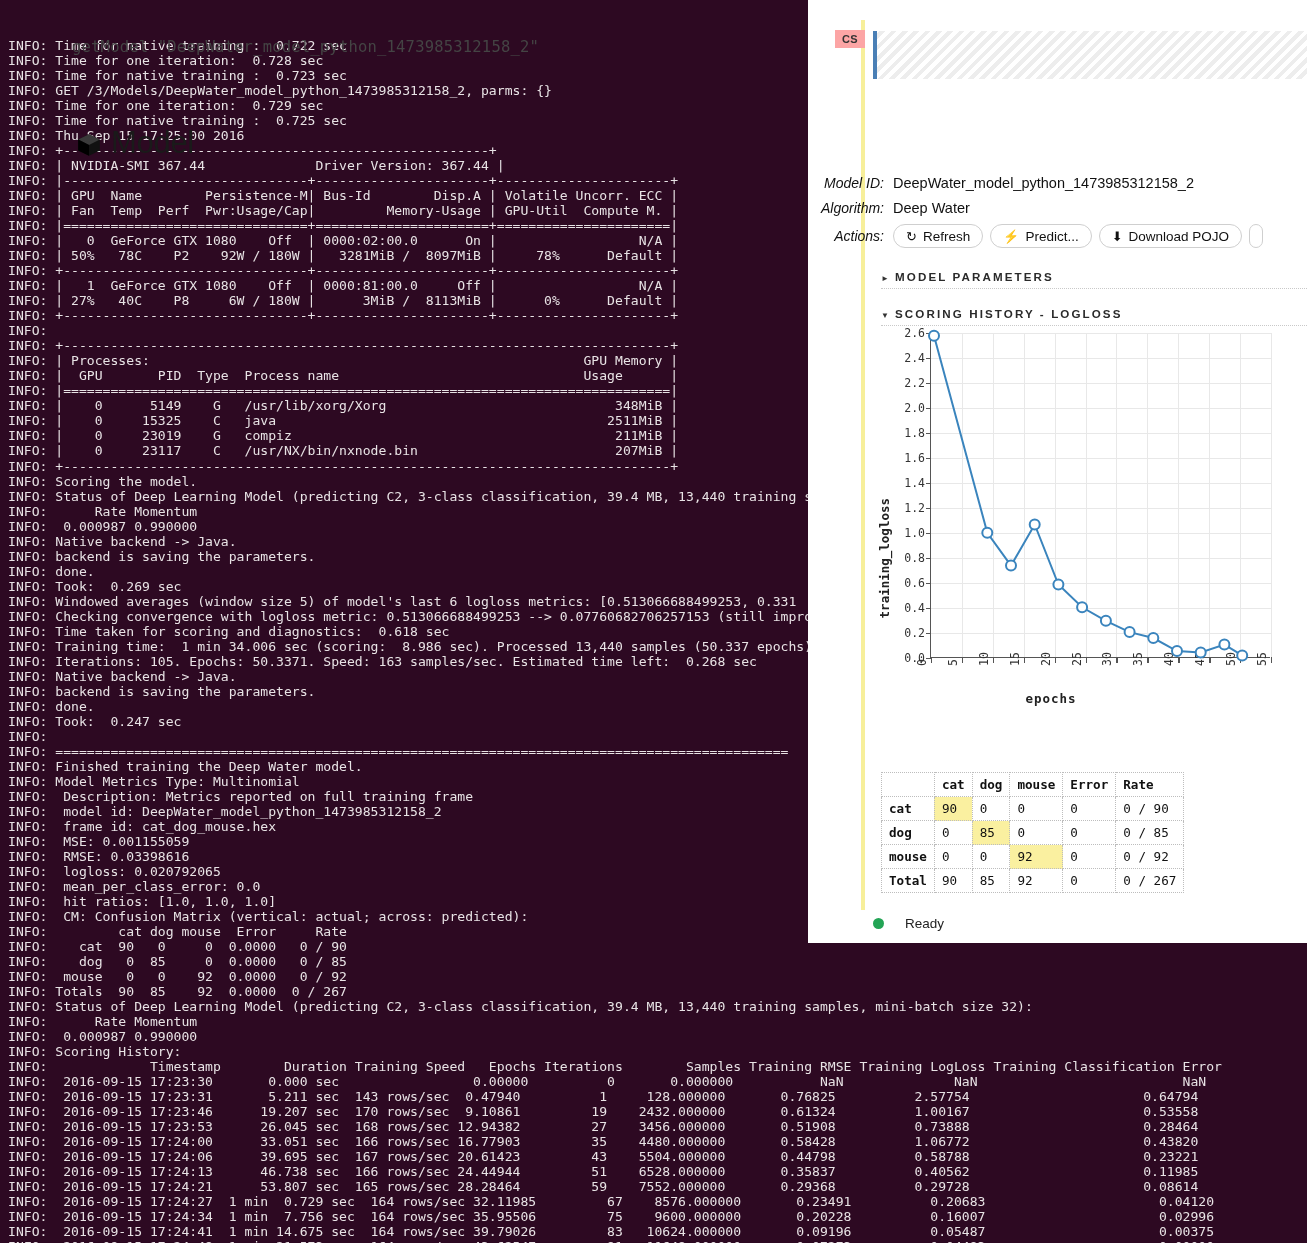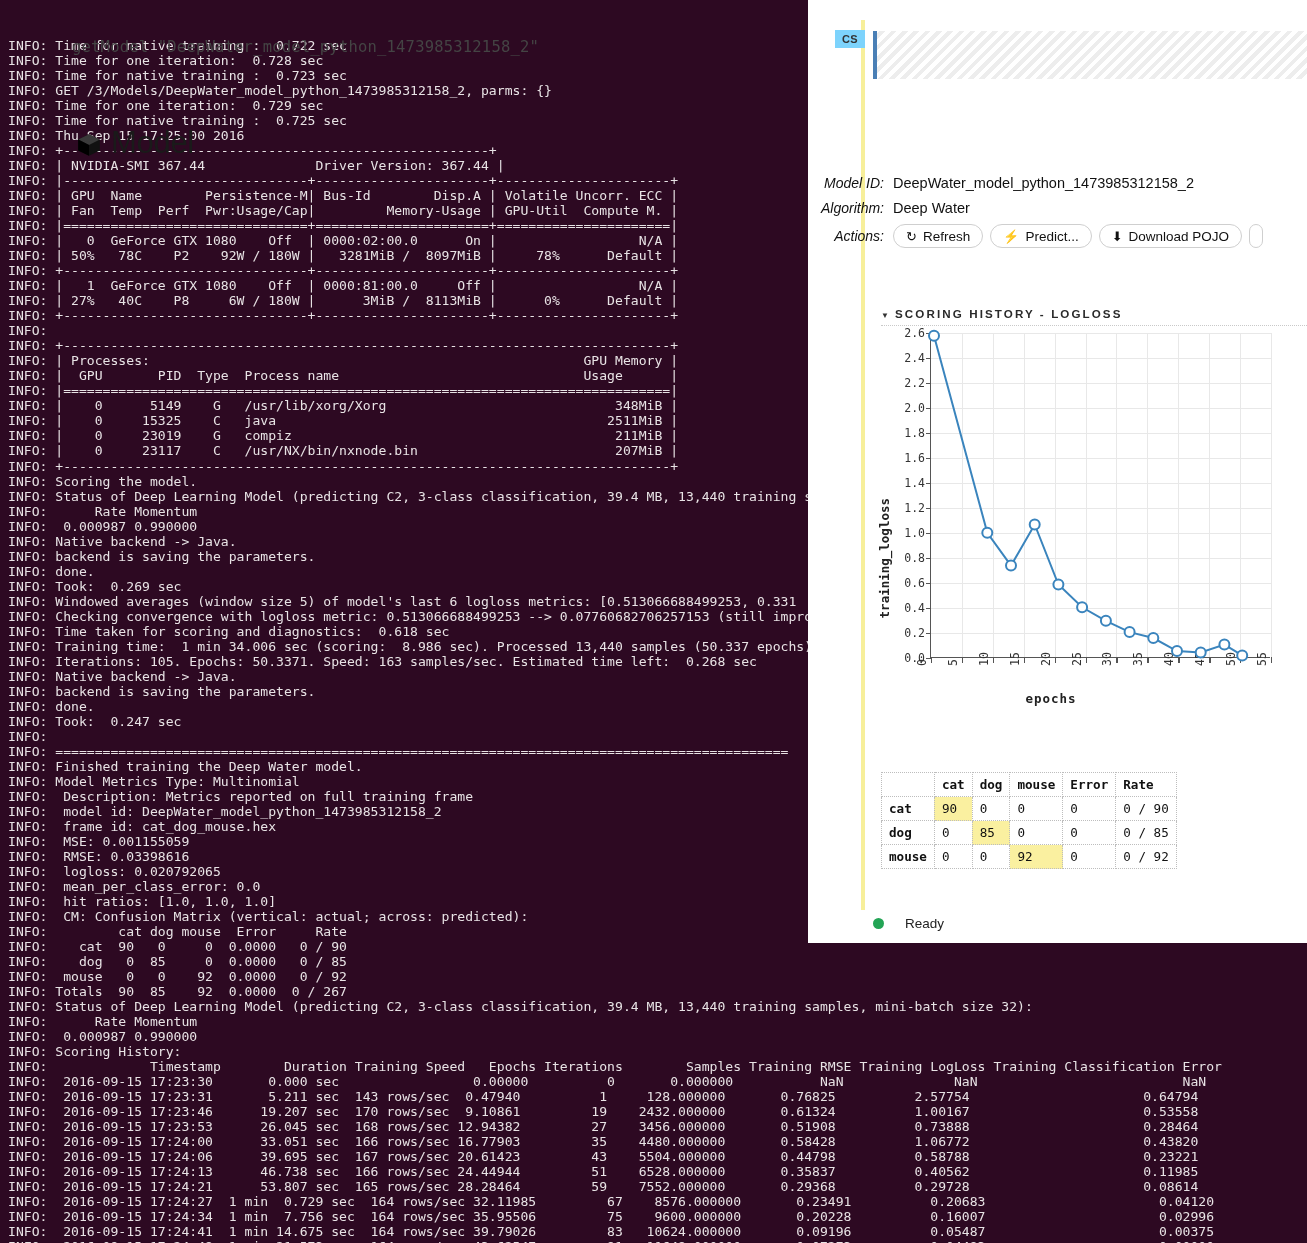--- a/index.html
+++ b/index.html
@@ -30,21 +30,21 @@
   
   #flow {
     position: absolute; left: 808px; top: 0;
     width: 499px; height: 943px;
     background: #ffffff;
     overflow: hidden;
   }
   #cs-badge {
     position: absolute; left: 27px; top: 30px;
     width: 30px; height: 18px;
-    background: #7dd3fc;
+    background: #fca5a5;
     color: #333;
     font-size: 11px; font-weight: bold;
     text-align: center; line-height: 18px;
     letter-spacing: .3px;
   }
   #cs-stripe {
     position: absolute; left: 53px; top: 20px;
     width: 4px; height: 890px;
     background: #f7ef9a;
   }
@@ -238,20 +238,23 @@
           <span>Predict...</span>
         </span>
         <span class="flowbtn">
           <span class="gl">⬇</span>
           <span>Download POJO</span>
         </span>
         <span class="flowbtn" style="width: 14px; padding: 0px;"></span>
       </span>
   </div>
 
+  <div class="section-head" id="sec-params">
+    <span class="caret">►</span><span>MODEL PARAMETERS</span>
+  </div>
 
   <div class="section-head" id="sec-scoring">
     <span class="caret">▼</span><span>SCORING HISTORY - LOGLOSS</span>
   </div>
 
   <div id="chart">
     <div id="ylabel">training_logloss</div>
     <div id="plotbox">
         <div class="xtick-mark" style="left: 0px;"></div>
         <div class="xtick-lbl" style="left: 5px;">0</div>
@@ -379,20 +382,28 @@
           <td>0 / 85</td>
         </tr>
         <tr>
           <td class="rowhdr">mouse</td>
           <td>0</td>
           <td>0</td>
           <td class="diag">92</td>
           <td>0</td>
           <td>0 / 92</td>
         </tr>
+        <tr>
+          <td class="rowhdr">Total</td>
+          <td>90</td>
+          <td>85</td>
+          <td>92</td>
+          <td>0</td>
+          <td>0 / 267</td>
+        </tr>
       </tbody>
   </table>
 
   <div id="status">
     <span class="dot"></span>
     <span>Ready</span>
   </div>
 
 </div>
 

